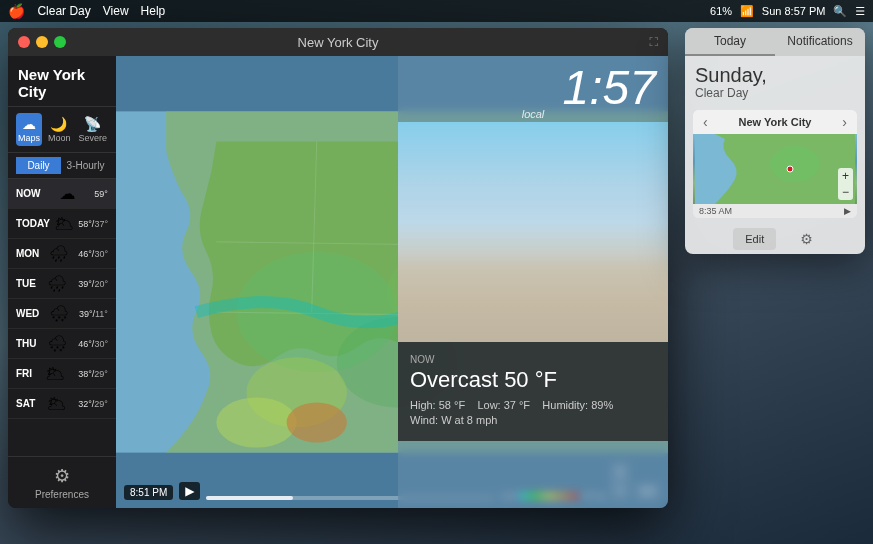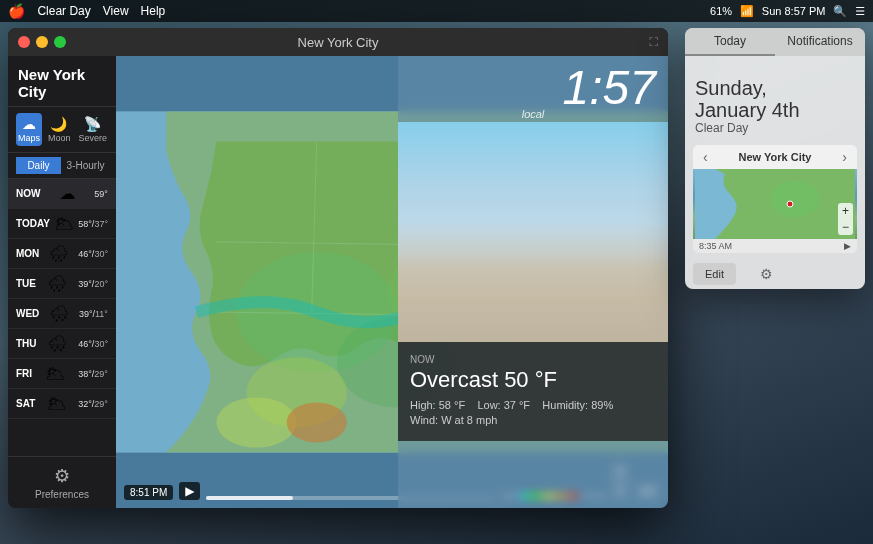--- a/index.html
+++ b/index.html
@@ -392,21 +392,20 @@
       cursor: pointer;
       border-bottom: 2px solid transparent;
     }
     .nc-tab.active {
       border-bottom: 2px solid #888;
       font-weight: 500;
     }
 
     .nc-date {
       padding: 8px 10px 4px;
-      margin-top: 13px;
     }
     .nc-date-text {
       font-size: 20px;
       font-weight: 300;
       color: #333;
       line-height: 1.1;
     }
     .nc-date-day {
       font-size: 12px;
       color: #555;
@@ -467,22 +466,22 @@
       justify-content: space-between;
       padding: 2px 6px;
       font-size: 9px;
       color: #555;
       background: rgba(230,230,230,0.8);
       gap: 24px;
     }
 
     .nc-bottom {
       display: flex;
-      justify-content: flex-start;
-      padding: 4px 8px;
+      justify-content: center;
+      padding: 4px 0;
       gap: 20px;
     }
     .nc-edit-btn {
       background: rgba(200,200,200,0.7);
       border: none;
       border-radius: 4px;
       padding: 3px 12px;
       font-size: 11px;
       color: #333;
       cursor: pointer;
@@ -717,21 +716,20 @@
 </div>
 
 <div class="notification-panel">
   <div class="nc-tabs">
     <div class="nc-tab active">Today</div>
     <div class="nc-tab">Notifications</div>
   </div>
 
   <div class="nc-date">
     <div class="nc-date-text">Sunday,</div>
-    <div class="nc-date-text">January 4th</div>
     <div class="nc-date-day">Clear Day</div>
   </div>
 
   <div class="nc-widget">
     <div class="nc-widget-header">
       <button class="nc-nav-btn">‹</button>
       <span class="nc-widget-title">New York City</span>
       <button class="nc-nav-btn">›</button>
     </div>
     <div class="nc-map">

